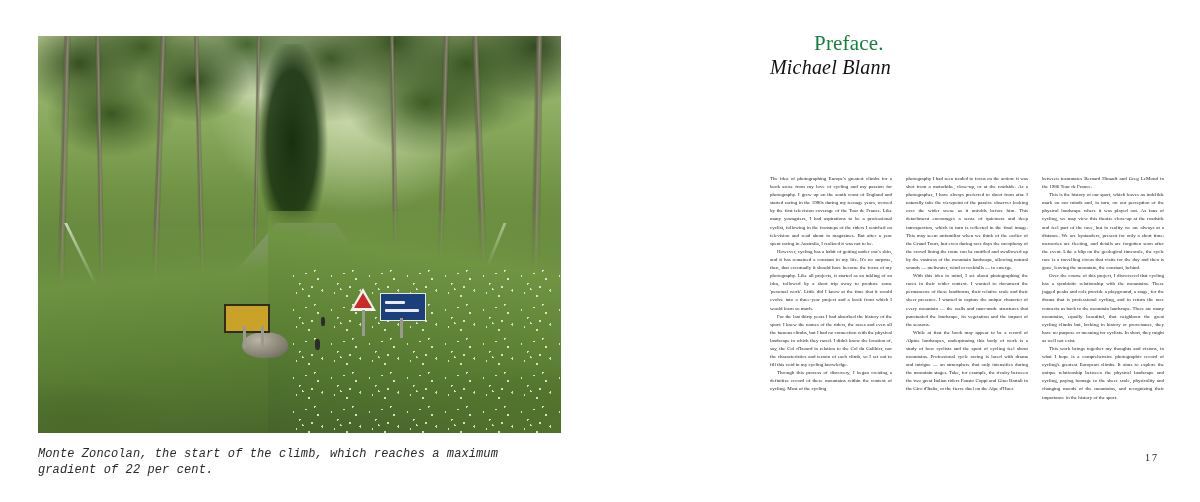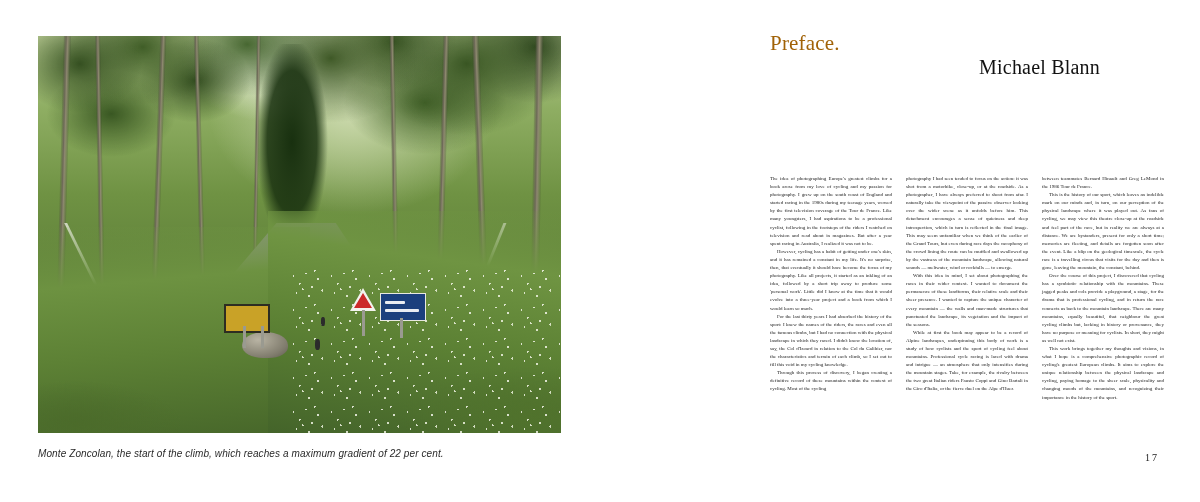--- a/index.html
+++ b/index.html
@@ -228,23 +228,23 @@
   .cyclist {
     position: absolute;
     background: #2b2b2b;
     border-radius: 40%;
   }
   .caption {
     position: absolute;
     left: 38px;
     top: 447px;
     width: 500px;
-    font-family: Liberation Sans, sans-serif;
+    font-family: Liberation Mono, monospace;
     font-style: italic;
-    font-size: 10px;
+    font-size: 12px;
     line-height: 1.3;
     color: #2a2a2a;
     letter-spacing: 0.1px;
   }
 
   
   .page-right {
     position: absolute;
     left: 600px;
     top: 0;
@@ -254,31 +254,32 @@
   .title-block {
     position: absolute;
     left: 170px;
     top: 32px;
     width: 330px;
   }
   .title-main {
     font-family: "Liberation Serif", serif;
     font-size: 21px;
     line-height: 1.08;
-    color: #a16207;
+    color: #15803d;
     letter-spacing: 0.2px;
+    margin-left: 44px;
   }
   .title-sub {
     font-family: "Liberation Serif", serif;
+    font-style: italic;
     font-size: 20px;
     line-height: 1.15;
     color: #111;
     margin-top: 1px;
     letter-spacing: 0.2px;
-    text-align: right;
   }
   .columns {
     position: absolute;
     left: 170px;
     top: 175px;
     width: 394px;
     display: flex;
     gap: 14px;
   }
   .col {

